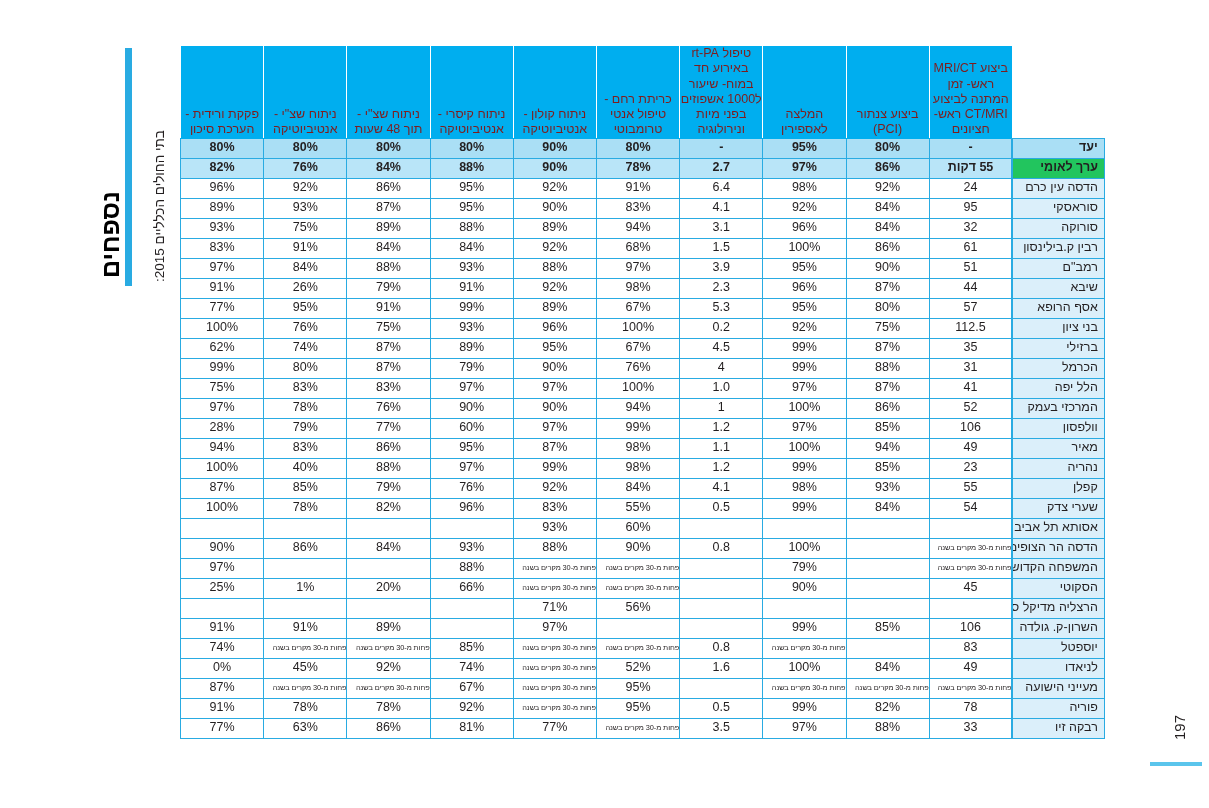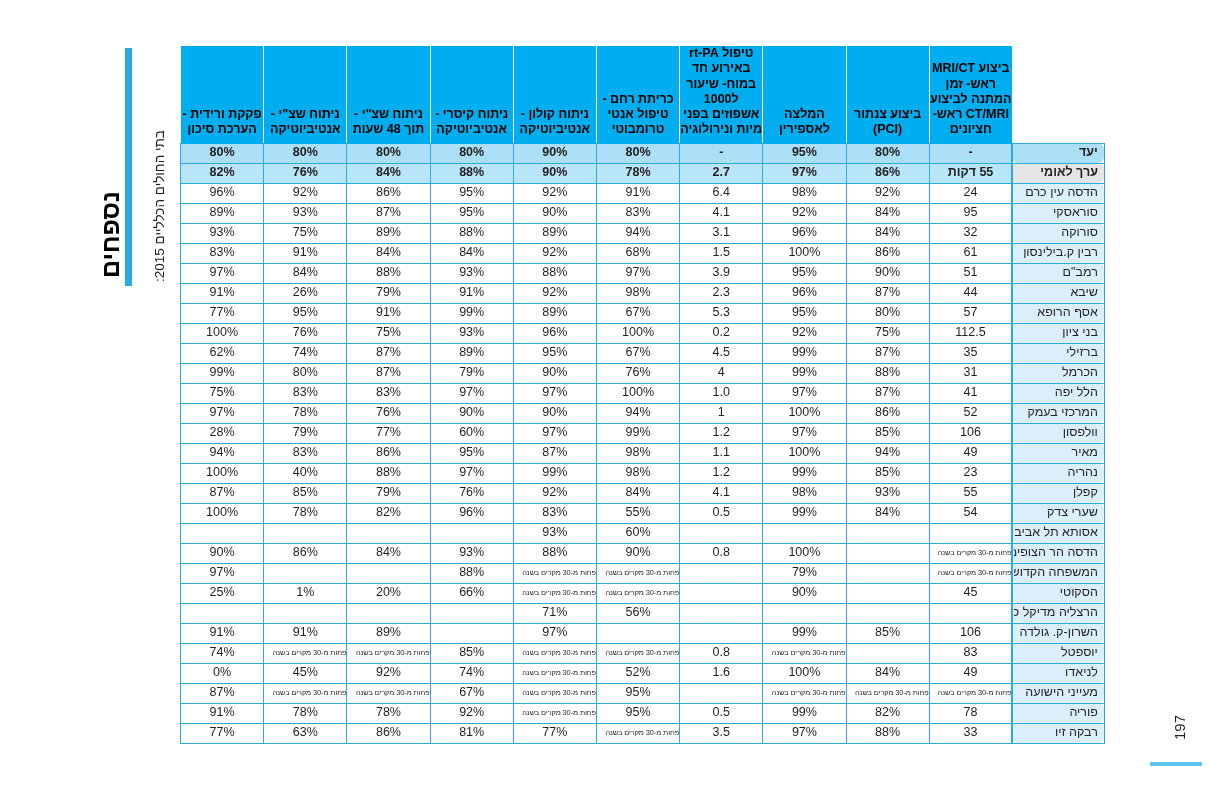--- a/index.html
+++ b/index.html
@@ -83,26 +83,25 @@
     vertical-align:middle;
     font-size:12.5px;
     color:#231f20;
     height:19px;
     line-height:1.05;
     white-space:nowrap;
     overflow:hidden;
   }
   thead th{
     background:#00AEEF;
-    color:#000000;
-    font-weight:bold;
+    color:#7f1d1d;
+    font-weight:normal;
     font-size:12.5px;
     height:84px;
     vertical-align:bottom;
-    padding-bottom:5px;
     line-height:1.22;
     white-space:normal;
     border:1px solid #ffffff;
     border-bottom:1px solid #00AEEF;
   }
   thead th.corner{
     background:#ffffff;
     border:none;
   }
 
@@ -110,36 +109,35 @@
   col.c-name{width:92px;}
   col.c-data{width:83.2px;}
 
   td.name-cell{
     background:#dbeffa;
     text-align:right;
     padding-right:6px;
     font-size:12.5px;
     color:#231f20;
     border-left:2px solid #29ABE2;
-    border-radius:6px;
   }
   tr.target td{
     background:#aadff5;
     font-weight:bold;
   }
   tr.target td.name-cell{
     background:#aadff5;
     font-weight:bold;
   }
   tr.national td{
     background:#b9e5f8;
     font-weight:bold;
   }
   tr.national td.name-cell{
-    background:#e5e5e5;
+    background:#22c55e;
     font-weight:bold;
   }
   td.note{
     font-size:7.4px;
     letter-spacing:-0.1px;
     text-align:right;
   }
   tbody tr:last-child td{border-bottom:1px solid #29ABE2;}
 </style>
 </head>

